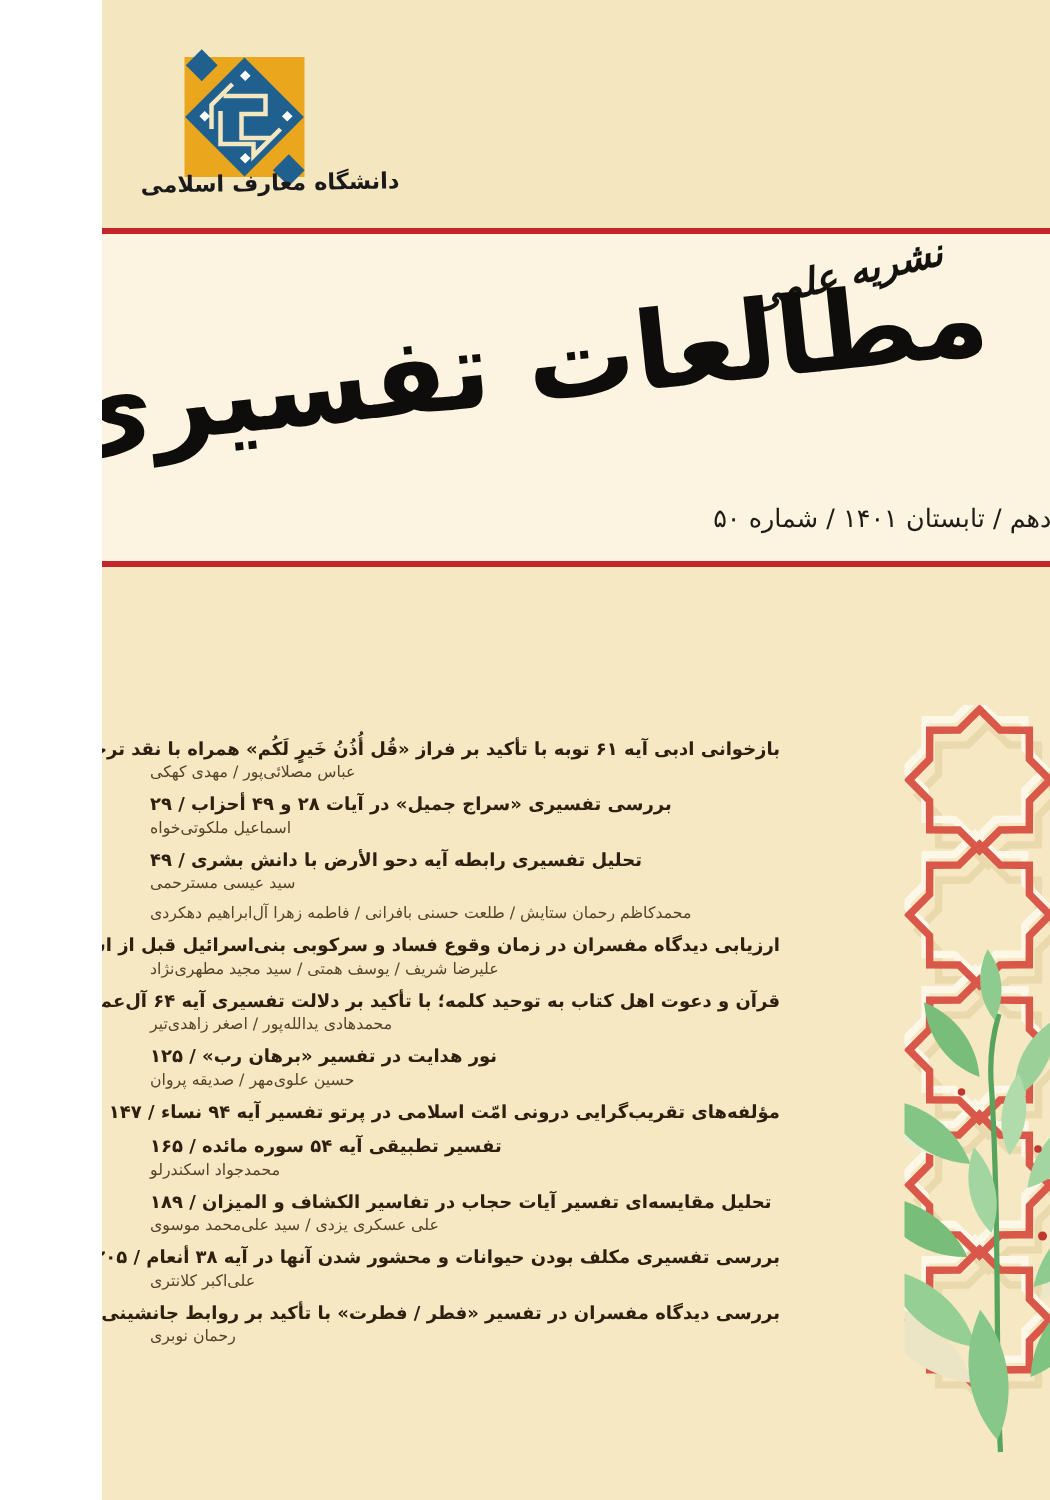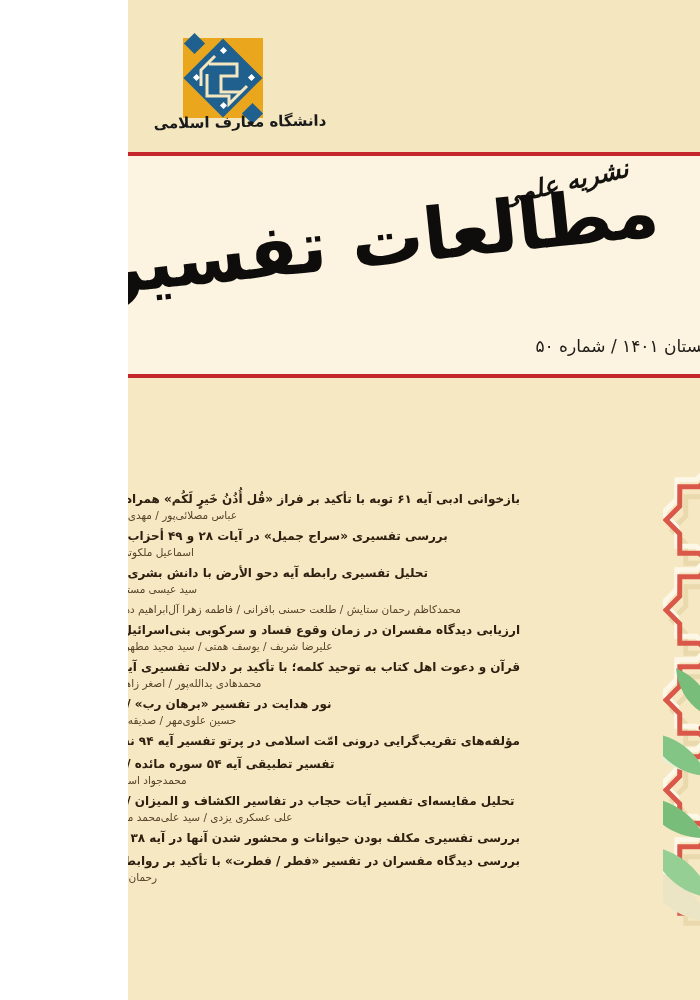--- a/index.html
+++ b/index.html
@@ -1,18 +1,18 @@
 <!DOCTYPE html>
 <html lang="fa" dir="rtl"><head>
 <meta charset="utf-8">
 <style>
   html,body{margin:0;padding:0;}
   body{font-family:"DejaVu Sans",sans-serif;}
   #cover{
-    position:relative;width:572px;height:1000px;overflow:hidden;
+    position:relative;width:632px;height:1000px;overflow:hidden;
     background:#0ea5e9;direction:rtl;
   }
   .band-top{position:absolute;top:0;left:0;width:700px;height:152px;background:#f4e6bf;}
   .band-mid{position:absolute;top:156px;left:0;width:700px;height:218px;background:#fcf3e0;}
   .band-bottom{position:absolute;top:378px;left:0;width:700px;height:622px;background:#f6e8c3;}
   .rule{position:absolute;left:0;width:700px;height:4px;background:#c4262b;}
   .rule-top{top:152px;}
   .rule-bottom{top:374px;}
 
   .logo-wrap{position:absolute;top:30px;left:35px;width:130px;height:110px;}
@@ -130,20 +130,21 @@
     <div class="toc-entry">
       <div class="toc-title">تفسیر تطبیقی آیه ۵۴ سوره مائده / ۱۶۵</div>
       <div class="toc-authors">محمدجواد اسکندرلو</div>
     </div>
     <div class="toc-entry">
       <div class="toc-title">تحلیل مقایسه‌ای تفسیر آیات حجاب در تفاسیر الکشاف و المیزان / ۱۸۹</div>
       <div class="toc-authors">علی عسکری یزدی / سید علی‌محمد موسوی</div>
     </div>
     <div class="toc-entry">
       <div class="toc-title">بررسی تفسیری مکلف بودن حیوانات و محشور شدن آنها در آیه ۳۸ أنعام / ۲۰۵</div>
+      <div class="toc-authors">علی‌اکبر کلانتری</div>
     </div>
     <div class="toc-entry">
       <div class="toc-title">بررسی دیدگاه مفسران در تفسیر «فطر / فطرت» با تأکید بر روابط جانشینی و همنشینی / ۲۲۷</div>
       <div class="toc-authors">رحمان نوبری</div>
     </div>
   </div>
 
   <div class="ornament">
     <svg width="130" height="500" viewBox="0 0 130 500">
       <defs>

